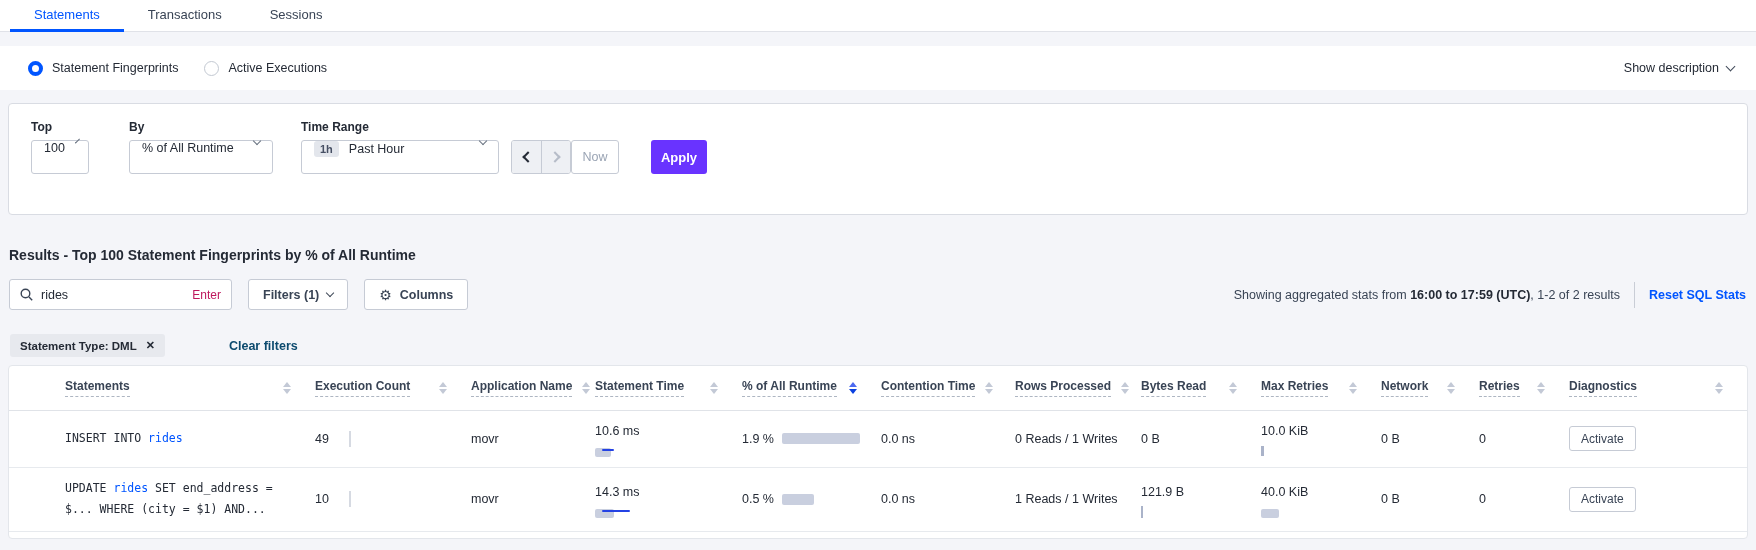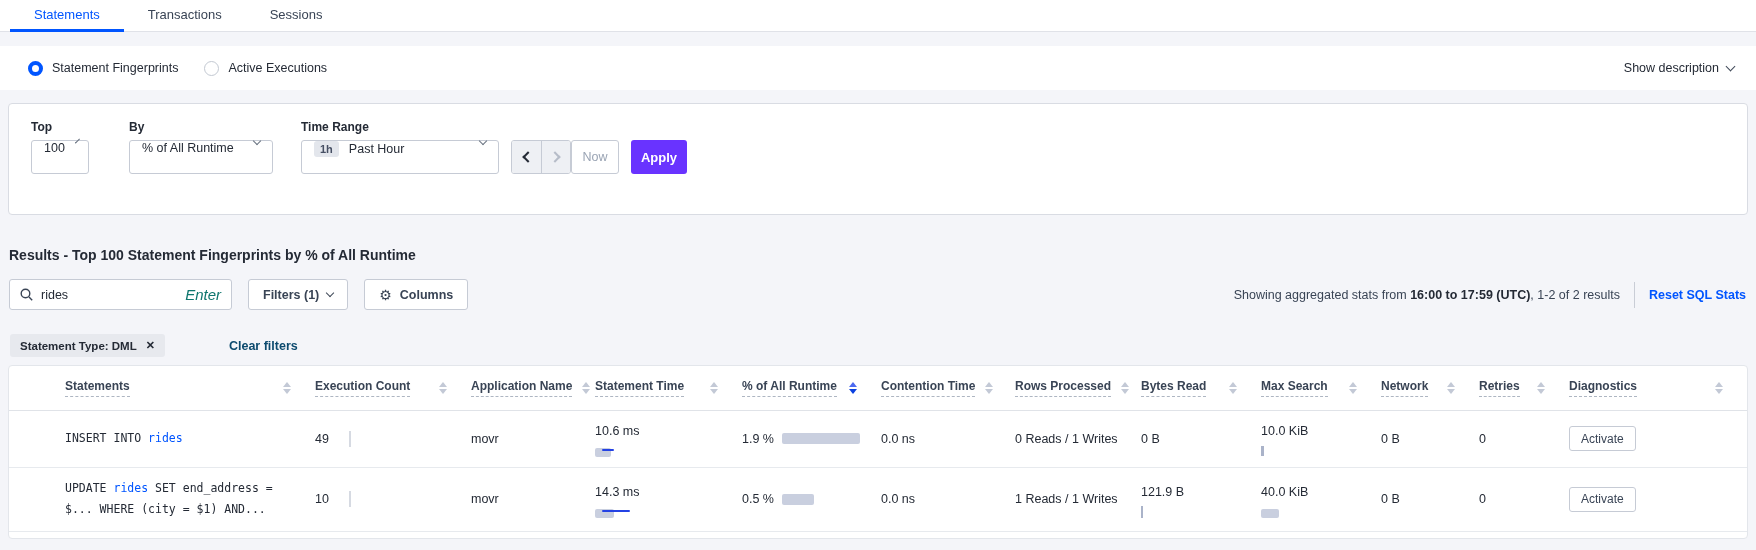--- a/index.html
+++ b/index.html
@@ -41,27 +41,27 @@
   .sel-time { width:198px; }
   .badge-1h { background:#e3e6ec; color:#475064; border-radius:3px; font-size:11px; font-weight:700; padding:2px 6px; margin-right:10px; }
   .time-left { display:flex; align-items:center; }
   .arrow-group { display:flex; margin-left:12px; border:1px solid #c6cbd5; border-radius:3px; overflow:hidden; height:34px; }
   .arrow-btn { width:29px; background:#eef0f4; display:flex; align-items:center; justify-content:center; cursor:pointer; }
   .arrow-btn + .arrow-btn { border-left:1px solid #c6cbd5; }
   .chevL { width:8px; height:8px; border-left:2.2px solid #242a35; border-bottom:2.2px solid #242a35; transform:rotate(45deg); margin-left:3px; }
   .chevR { width:8px; height:8px; border-right:2px solid #b6bcc8; border-top:2px solid #b6bcc8; transform:rotate(45deg); margin-right:3px; }
   .btn { height:34px; border:1px solid #c6cbd5; border-radius:3px; background:#fff; font-size:12.5px; display:flex; align-items:center; justify-content:center; cursor:pointer; font-family:inherit; }
   .btn-now { width:48px; color:#9aa4b4; }
-  .btn-apply { width:56px; margin-left:12px; background:#6933ff; border:none; color:#fff; font-weight:700; font-size:13px; }
+  .btn-apply { width:56px; margin-left:32px; background:#6933ff; border:none; color:#fff; font-weight:700; font-size:13px; }
   
   .results-heading { font-size:14px; font-weight:700; color:#242a35; margin:32px 8px 0 9px; }
   .controls-row { margin:16px 8px 0 9px; display:flex; align-items:center; }
   .search-box { width:223px; height:31px; border:1px solid #c6cbd5; border-radius:3px; background:#fff; display:flex; align-items:center; padding:0 10px; gap:8px; }
   .search-box input { border:none; outline:none; flex:1; font-size:12.5px; color:#242a35; font-family:inherit; min-width:0; background:transparent; }
-  .enter-hint { font-size:15px; color:#0f766e;font-style:italic; }
+  .enter-hint { font-size:12px; color:#be185d; }
   .toolbar-btn { height:31px; border:1px solid #c6cbd5; border-radius:3px; background:#fff; display:flex; align-items:center; gap:8px; padding:0 14px; font-size:12.5px; font-weight:700; color:#394455; margin-left:16px; cursor:pointer; }
   .gear { font-size:14px; font-weight:400; color:#394455; }
   .summary { margin-left:auto; font-size:12.5px; color:#394455; white-space:nowrap; }
   .summary b { color:#242a35; }
   .vdiv { width:1px; height:26px; background:#c9cdd6; margin:0 14px; }
   .reset-link { font-size:12.5px; font-weight:600; color:#0055ff; cursor:pointer; white-space:nowrap; margin-right:2px; }
   
   .chip-row { margin:24px 8px 0 10px; display:flex; align-items:center; gap:22px; }
   .chip { background:#e7e9ee; border-radius:3px; height:23px; display:flex; align-items:center; gap:9px; padding:0 10px; font-size:11.5px; font-weight:700; color:#242a35; }
   .chip-x { font-size:11px; font-weight:700; cursor:pointer; color:#242a35; }
@@ -279,21 +279,21 @@
             <span class="th-inner">
               <span class="th-label">Bytes Read</span>
               <span class="sort">
                 <span class="up"></span>
                 <span class="dn"></span>
               </span>
             </span>
           </th>
         <th>
             <span class="th-inner">
-              <span class="th-label">Max Search</span>
+              <span class="th-label">Max Retries</span>
               <span class="sort">
                 <span class="up"></span>
                 <span class="dn"></span>
               </span>
             </span>
           </th>
         <th>
             <span class="th-inner">
               <span class="th-label">Network</span>
               <span class="sort">

